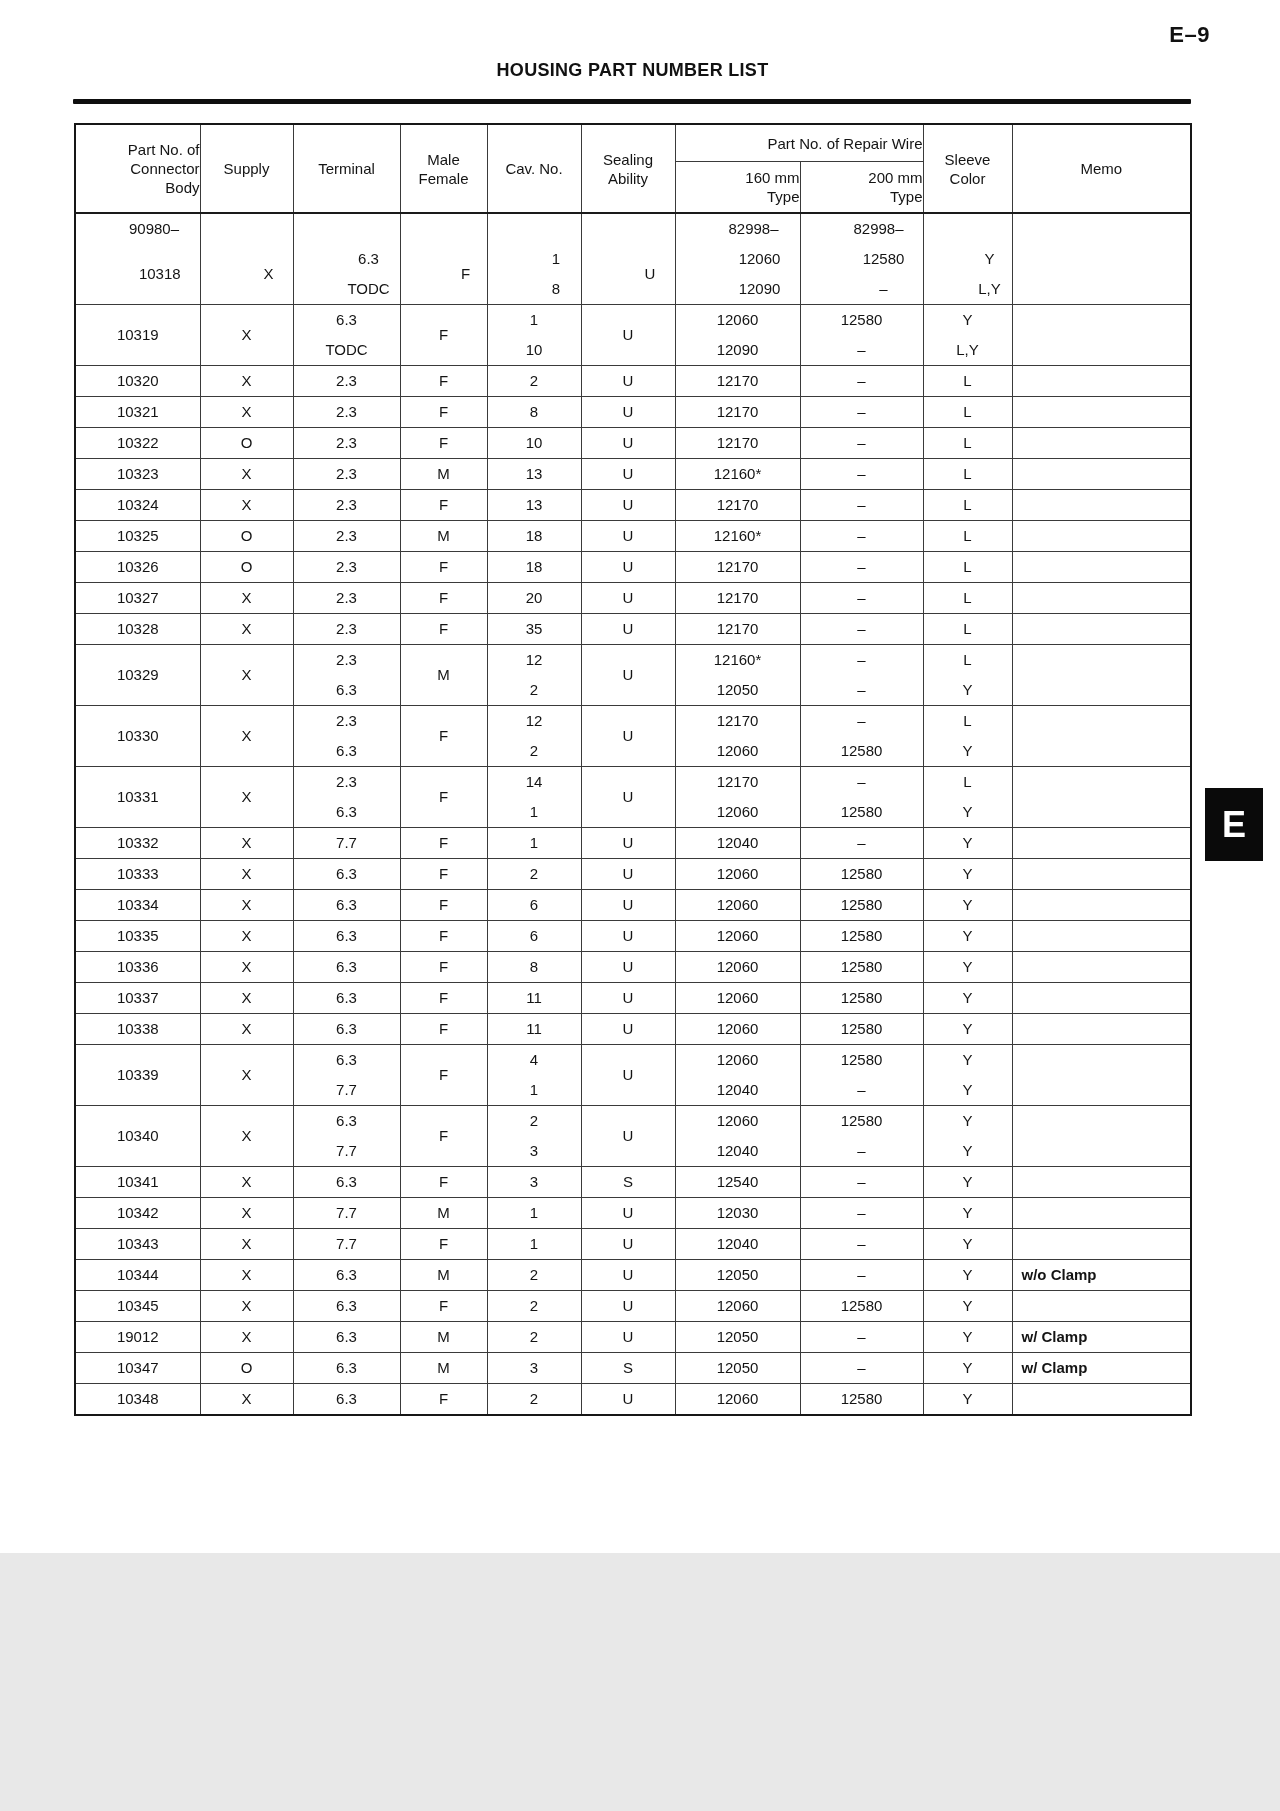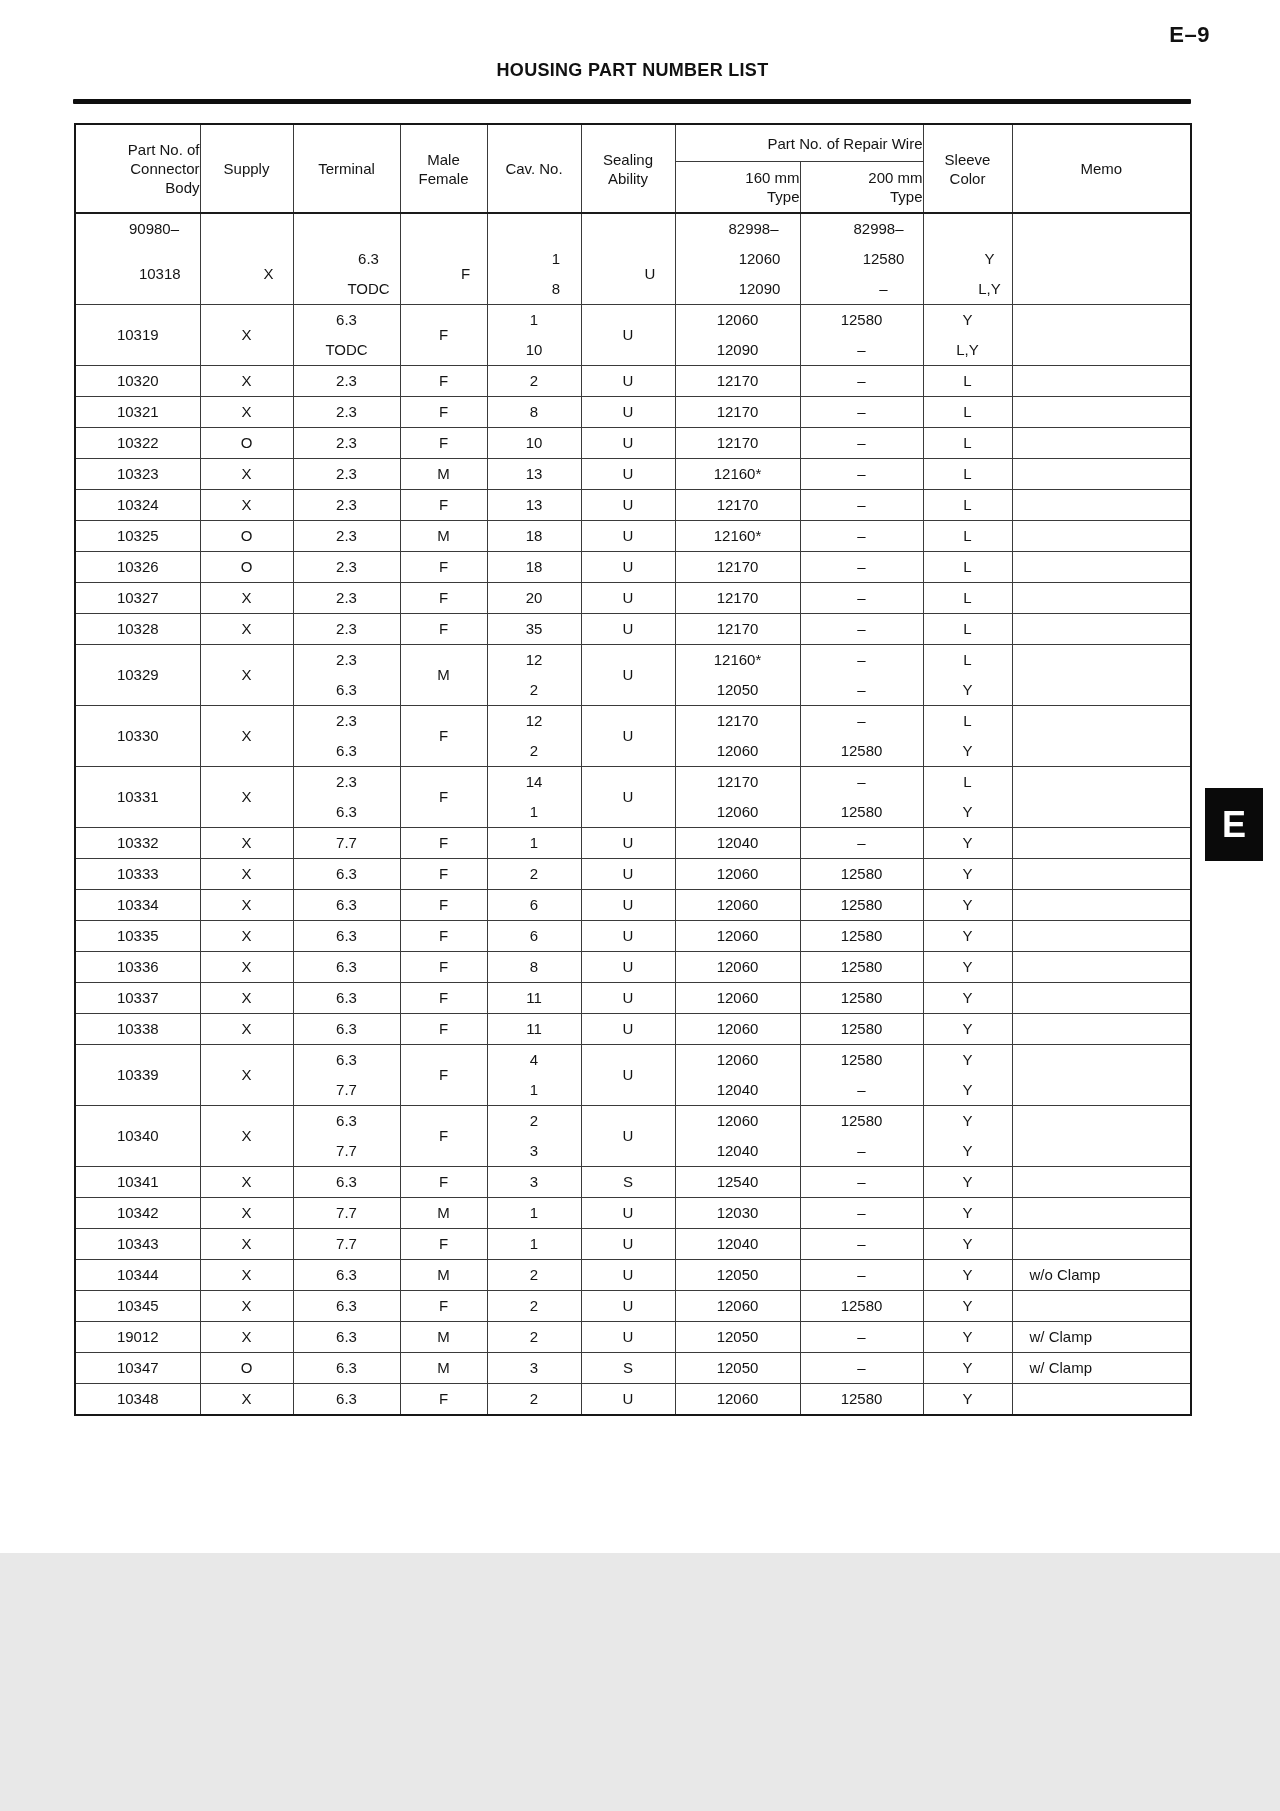--- a/index.html
+++ b/index.html
@@ -55,21 +55,21 @@
   .prefix{
     height:30px;line-height:30px;
     text-align:left;padding-left:9px;
     flex:0 0 auto;
   }
   .content{
     flex:1;display:flex;flex-direction:column;justify-content:center;
   }
   .line{height:30px;line-height:30px;}
   td.memo-cell .content{align-items:flex-start;}
-  td.memo-cell .line{padding-left:17px;}
+  td.memo-cell .line{padding-left:9px;font-weight:bold;}
   .side-tab{
     position:absolute;left:1205px;top:788px;width:58px;height:73px;
     background:#0a0a0a;color:#fff;
     display:flex;align-items:center;justify-content:center;
     font-size:36px;font-weight:bold;
   }
   .footer-line{
     position:absolute;top:1684px;left:74px;width:1117px;
     text-align:left;font-size:14px;color:#1c1c1c;
   }

